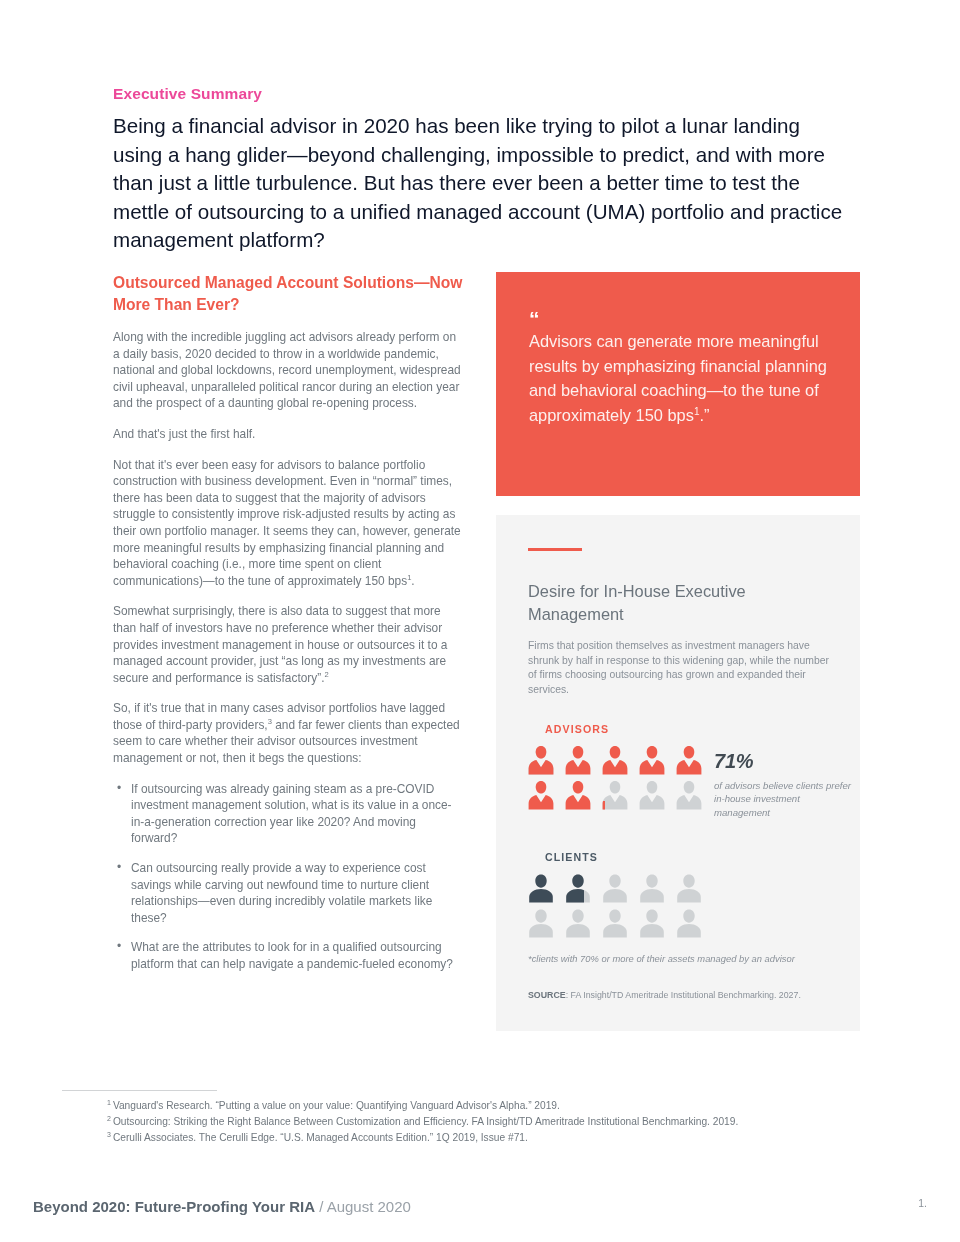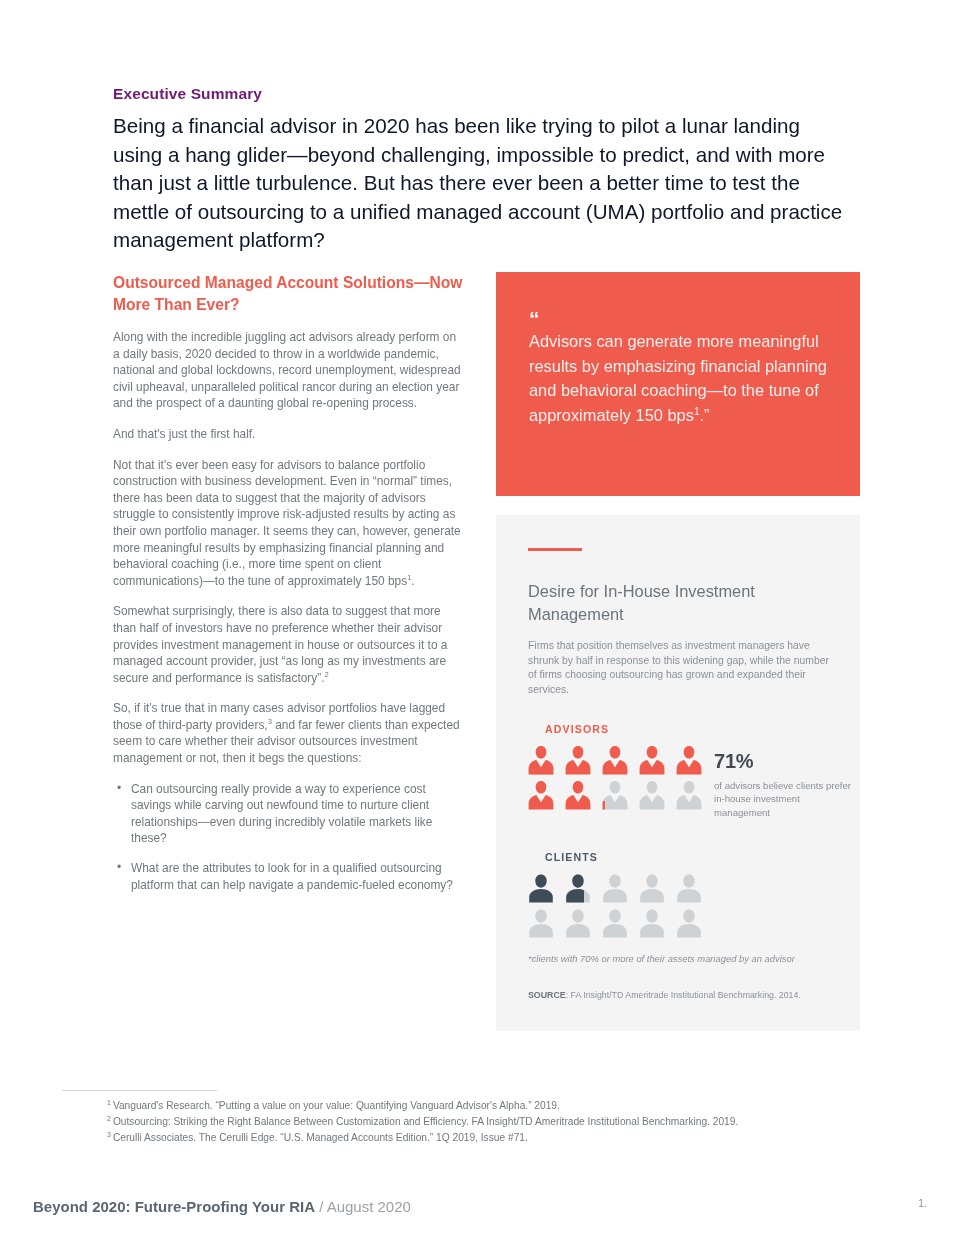--- a/index.html
+++ b/index.html
@@ -15,21 +15,21 @@
   }
 
   .page { position: relative; width: 960px; height: 1242px; }
 
   
   .exec-label {
     position: absolute;
     left: 113px; top: 85px;
     font-size: 15.5px;
     font-weight: 600;
-    color: #701a75;
+    color: #ec4899;
     letter-spacing: 0.1px;
     text-align: right;
   }
   .exec-lead {
     position: absolute;
     left: 113px; top: 112px;
     width: 740px;
     font-size: 20.6px;
     line-height: 28.6px;
     color: #0f172a;
@@ -153,21 +153,21 @@
     grid-template-columns: repeat(5, 37px);
     grid-auto-rows: 35px;
     gap: 0px 0px;
   }
   .pictogram.advisors { left: 526px; top: 744px; }
   .pictogram.clients  { left: 526px; top: 872px; }
 
   .fig { width: 30px; height: 32px; position: relative; }
   .fig svg { display: block; width: 30px; height: 32px; }
 
-  .stat-block { position: absolute; }
+  .stat-block { position: absolute; font-style: italic; }
   .stat-block.advisors { left: 714px; top: 750px; width: 140px; }
   .stat-block.clients  { left: 714px; top: 869px; width: 142px; }
   .stat-num {
     font-size: 20px;
     font-weight: 700;
     color: #414a52;
     letter-spacing: -0.2px;
     margin-bottom: 6px;
   }
   .stat-desc {
@@ -240,33 +240,34 @@
     <p class="body-p">Along with the incredible juggling act advisors already perform on a daily basis, 2020 decided to throw in a worldwide pandemic, national and global lockdowns, record unemployment, widespread civil upheaval, unparalleled political rancor during an election year and the prospect of a daunting global re-opening process.</p>
     <p class="body-p">And that's just the first half.</p>
 
     <p class="body-p"><span>Not that it's ever been easy for advisors to balance portfolio construction with business development. Even in “normal” times, there has been data to suggest that the majority of advisors struggle to consistently improve risk-adjusted results by acting as their own portfolio manager. It seems they can, however, generate more meaningful results by emphasizing financial planning and behavioral coaching (i.e., more time spent on client communications)—to the tune of approximately 150 bps</span><sup>1</sup><span>.</span></p>
 
     <p class="body-p"><span>Somewhat surprisingly, there is also data to suggest that more than half of investors have no preference whether their advisor provides investment management in house or outsources it to a managed account provider, just “as long as my investments are secure and performance is satisfactory”.</span><sup>2</sup></p>
 
     <p class="body-p"><span>So, if it's true that in many cases advisor portfolios have lagged those of third-party providers,</span><sup>3</sup><span> and far fewer clients than expected seem to care whether their advisor outsources investment management or not, then it begs the questions:</span></p>
 
     <ul class="q-list">
+      <li>If outsourcing was already gaining steam as a pre-COVID investment management solution, what is its value in a once-in-a-generation correction year like 2020? And moving forward?</li>
       <li>Can outsourcing really provide a way to experience cost savings while carving out newfound time to nurture client relationships—even during incredibly volatile markets like these?</li>
       <li>What are the attributes to look for in a qualified outsourcing platform that can help navigate a pandemic-fueled economy?</li>
     </ul>
   </div>
 
   <div class="quote-box">
     <div class="quote-mark">“</div>
     <div class="quote-text"><span>Advisors can generate more meaningful results by emphasizing financial planning and behavioral coaching—to the tune of approximately 150 bps</span><sup>1</sup><span>.”</span></div>
   </div>
 
   <div class="info-panel"></div>
   <div class="red-rule"></div>
-  <div class="info-title">Desire for In-House Investment Management</div>
+  <div class="info-title">Desire for In-House Executive Management</div>
   <div class="info-desc">Firms that position themselves as investment managers have shrunk by half in response to this widening gap, while the number of firms choosing outsourcing has grown and expanded their services.</div>
 
   <div class="grp-label advisors">ADVISORS</div>
 
   <div class="pictogram advisors">
 
     <div class="fig">
         <svg viewBox="0 0 30 32">
           <defs>
             <clipPath id="ca1">
@@ -421,21 +422,21 @@
     <div class="fig">
         <svg viewBox="0 0 30 32">
           <path d="M15 2.5c3.3 0 5.7 2.6 5.7 6.3 0 3.9-2.5 6.9-5.7 6.9s-5.7-3-5.7-6.9c0-3.7 2.4-6.3 5.7-6.3z" fill="#cfd2d4"></path>
           <path d="M3.2 30.5v-5.4c0-4.7 5.3-8 11.8-8s11.8 3.3 11.8 8v5.4z" fill="#cfd2d4"></path>
         </svg>
       </div>
   </div>
 
 
   <div class="asterisk-note">*clients with 70% or more of their assets managed by an advisor</div>
-  <div class="source-note"><b>SOURCE</b><span>: FA Insight/TD Ameritrade Institutional Benchmarking. 2014.</span></div>
+  <div class="source-note"><b>SOURCE</b><span>: FA Insight/TD Ameritrade Institutional Benchmarking. 2027.</span></div>
 
   <div class="fn-rule"></div>
   <div class="footnotes">
     <div class="footnote"><sup>1</sup><span>Vanguard's Research. “Putting a value on your value: Quantifying Vanguard Advisor's Alpha.” 2019.</span></div>
     <div class="footnote"><sup>2</sup><span>Outsourcing: Striking the Right Balance Between Customization and Efficiency. FA Insight/TD Ameritrade Institutional Benchmarking. 2019.</span></div>
     <div class="footnote"><sup>3</sup><span>Cerulli Associates. The Cerulli Edge. “U.S. Managed Accounts Edition.” 1Q 2019, Issue #71.</span></div>
   </div>
 
   <div class="footer-left"><span class="doc">Beyond 2020: Future-Proofing Your RIA</span><span class="sep"> / </span><span class="sep">August 2020</span></div>
   <div class="footer-right">1.</div>

